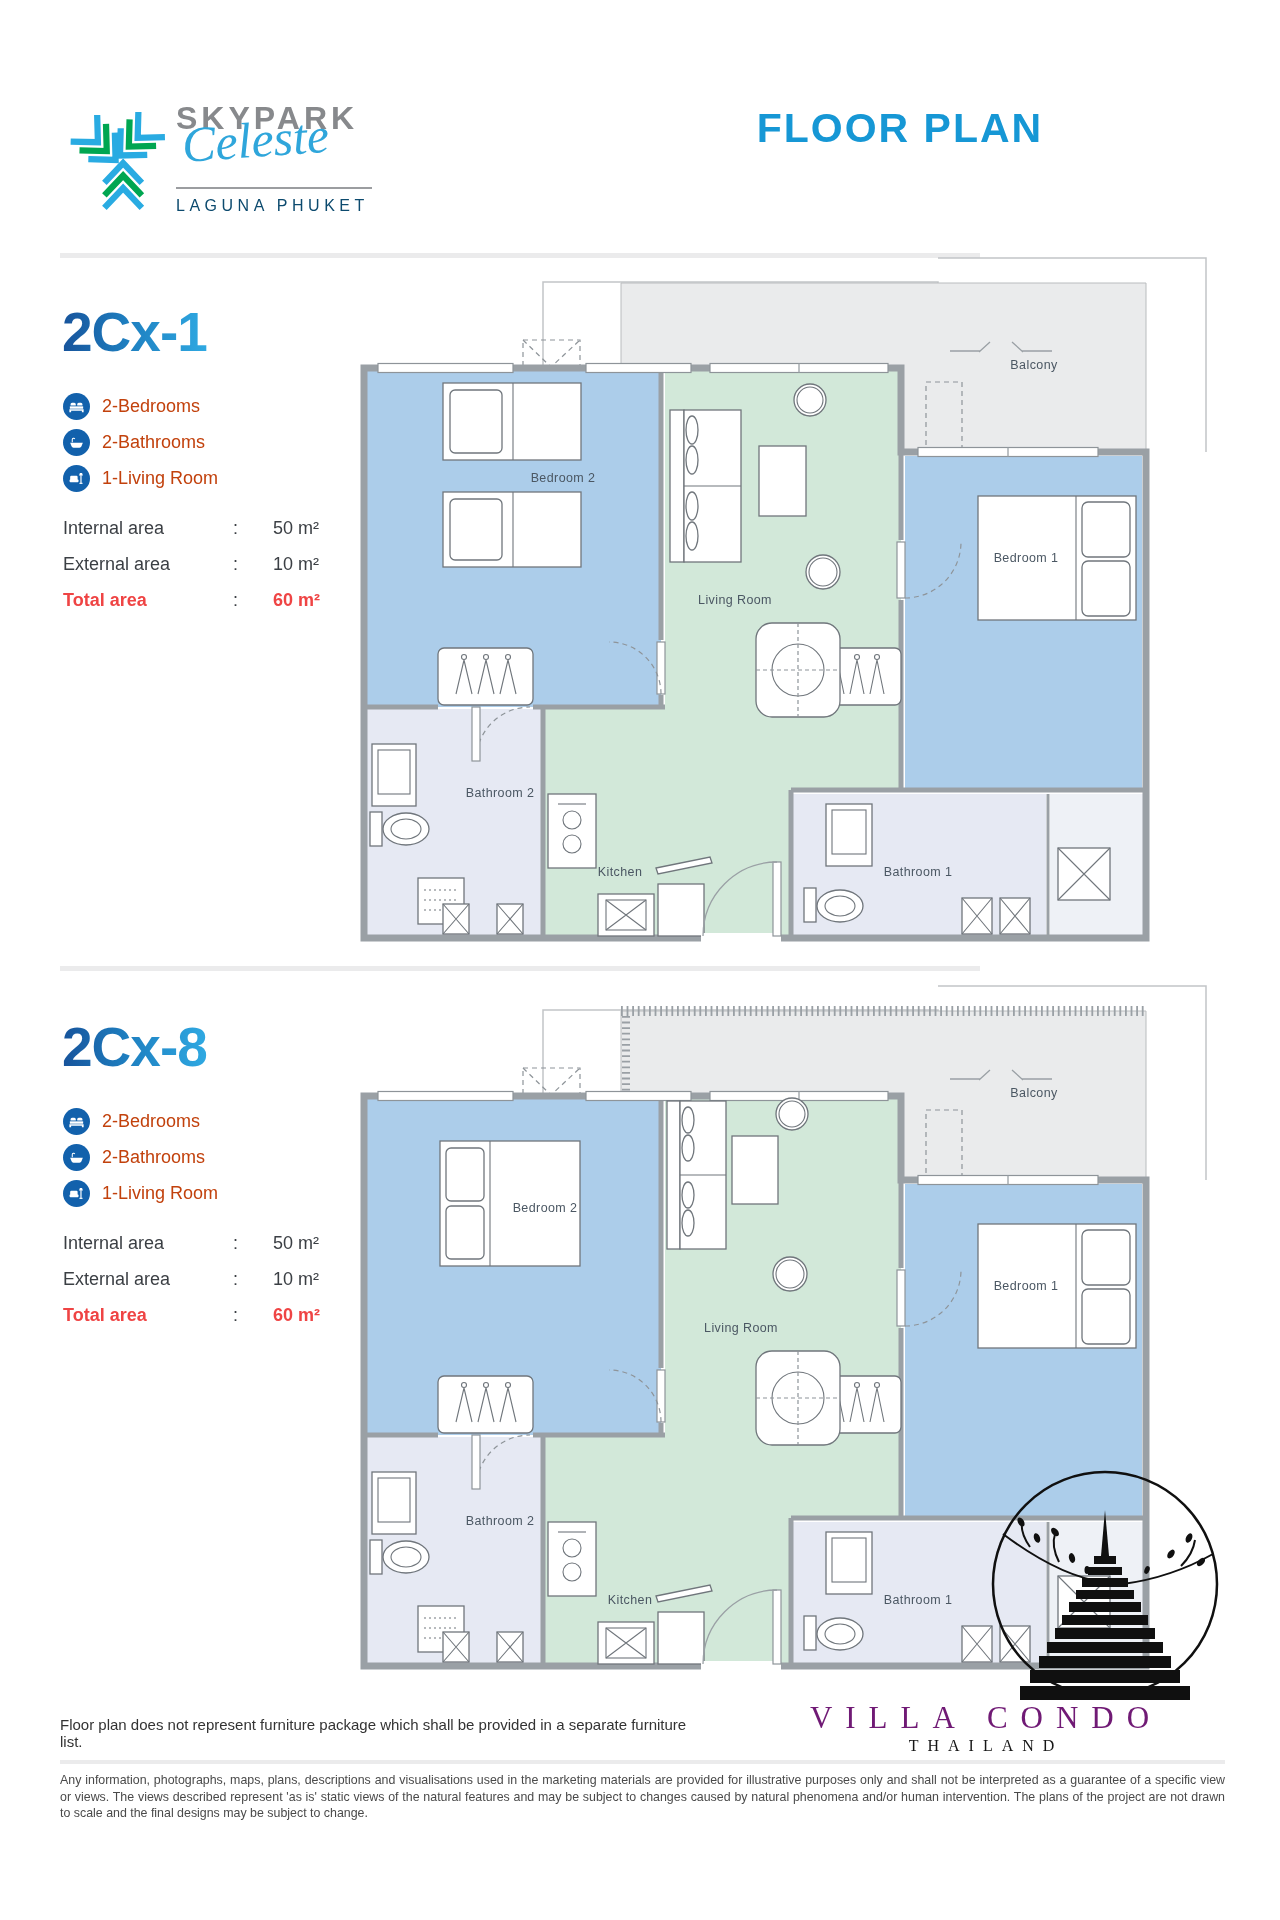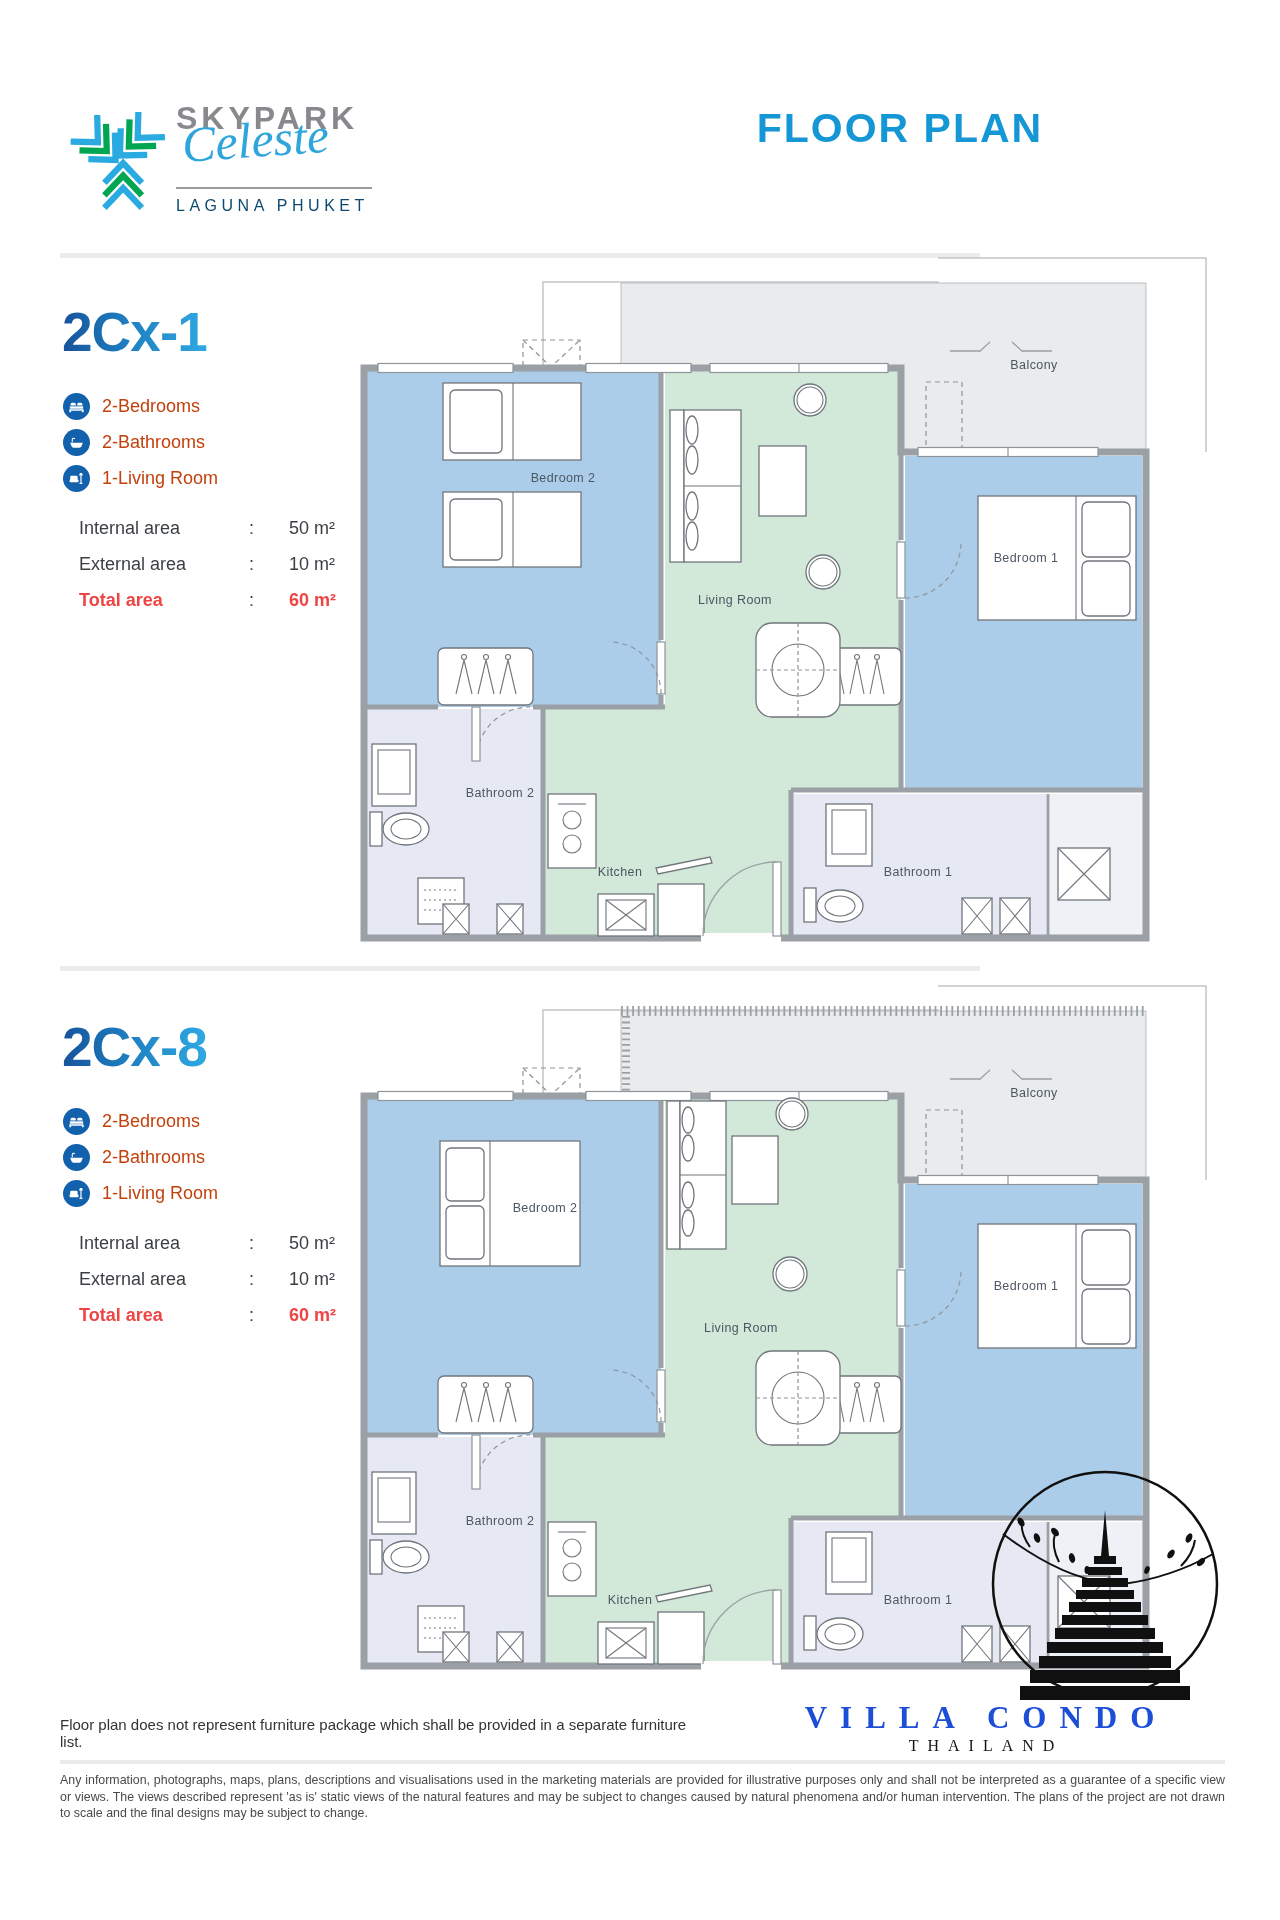--- a/index.html
+++ b/index.html
@@ -17,21 +17,21 @@
 
   .unit-title{font-size:55px;font-weight:700;letter-spacing:-1px;
     background:linear-gradient(90deg,#17539b 0%,#1e7fc0 45%,#2fa9e2 100%);
     -webkit-background-clip:text;background-clip:text;color:transparent;}
   .feat-row{display:flex;align-items:center;margin-bottom:7px;height:29px;}
   .feat-icon{width:27px;height:27px;border-radius:50%;background:#1261ac;display:flex;align-items:center;justify-content:center;margin-right:12px;flex:0 0 27px;}
   .feat-icon svg{width:19px;height:19px;}
   .feat-label{font-size:18px;color:#c2410c;}
 
   .area-table{font-size:18px;color:#3b3f44;}
-  .area-row{display:flex;margin-bottom:15px;margin-left:16px;}
+  .area-row{display:flex;margin-bottom:15px;}
   .area-row .lbl{width:170px;}
   .area-row .colon{width:40px;}
   .area-row .val{width:90px;}
   .area-row.total .lbl,.area-row.total .val{font-weight:bold;color:#ef4444;}
 
   
   svg.plan{position:absolute;width:850px;height:700px;}
   .wall{fill:none;stroke:#9aa0a5;stroke-width:7;}
   .wall2{fill:none;stroke:#9aa0a5;stroke-width:5;}
   .wall3{fill:none;stroke:#9aa0a5;stroke-width:3;}
@@ -39,21 +39,21 @@
   .thin2{fill:none;stroke:#9aa0a5;stroke-width:1.3;}
   .dash{fill:none;stroke:#8e9499;stroke-width:1.2;stroke-dasharray:5 4;}
   .fur{fill:#ffffff;stroke:#70767c;stroke-width:1.3;}
   .furl{fill:none;stroke:#70767c;stroke-width:1.1;}
   .win{fill:#ffffff;stroke:#8e9499;stroke-width:1.2;}
   .rlabel{font-family:"Liberation Sans",sans-serif;font-size:12.5px;fill:#4b5763;letter-spacing:.4px;}
   .mid{text-anchor:middle;}
 
   
   .foot-note{font-size:15px;color:#333;}
-  .vc-line1{font-family:"Liberation Serif",serif;font-size:31px;letter-spacing:13px;color:#1d4ed8;text-align:center;font-weight:bold;}
+  .vc-line1{font-family:"Liberation Serif",serif;font-size:31px;letter-spacing:13px;color:#701a75;text-align:center;}
   .vc-line2{font-family:"Liberation Serif",serif;font-size:16px;letter-spacing:9px;color:#161616;text-align:center;}
   .disclaimer{font-size:12.4px;line-height:1.35;color:#4a4a4a;text-align:justify;}
 </style>
 </head>
 <body>
 
 <div class="abs" style="left:70px;top:112px;width:100px;height:100px;">
   <svg viewBox="0 0 96 96" width="100" height="100">
     <g fill="none" stroke-width="6" stroke-linejoin="miter">
       <g transform="translate(48,46) rotate(45)">

